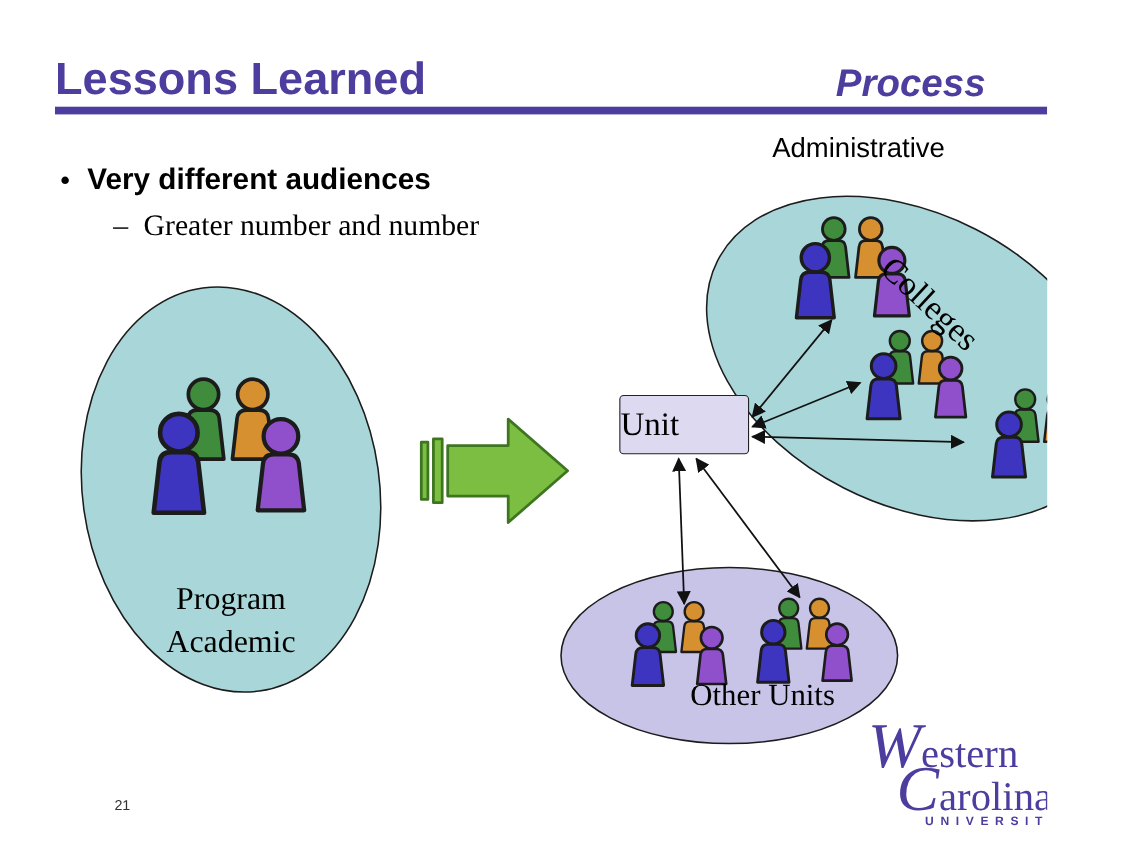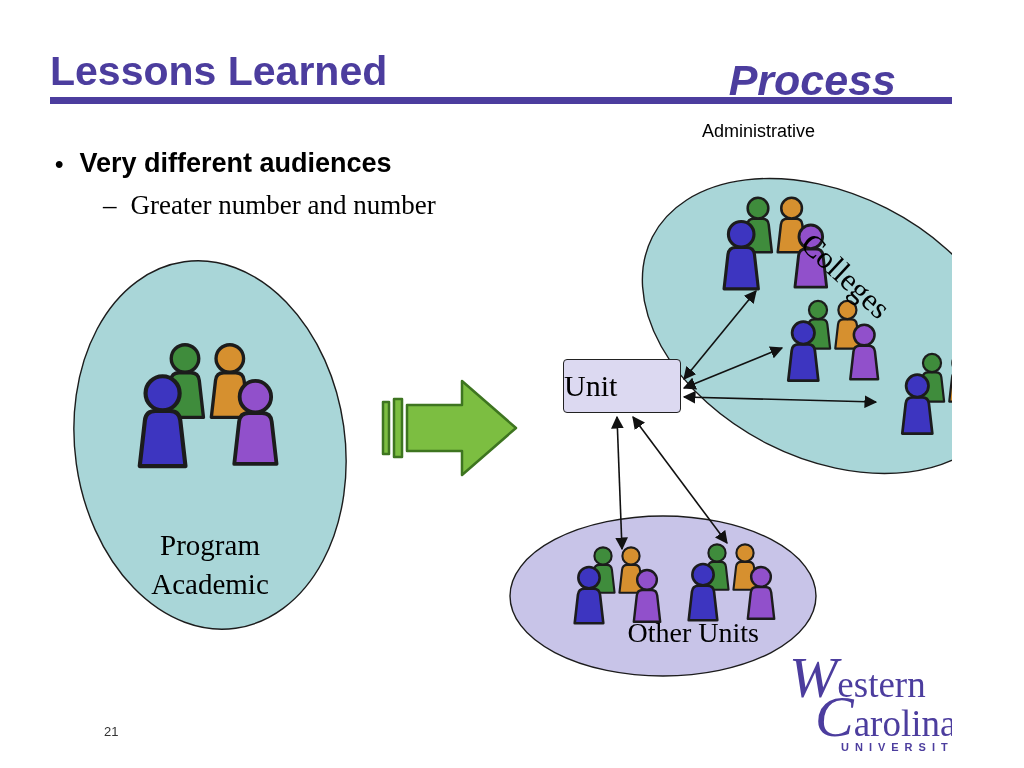--- a/index.html
+++ b/index.html
@@ -7,30 +7,30 @@
   .slide {
     position:relative; width:952px; height:768px; background:#ffffff;
     font-family:"Liberation Sans", sans-serif; overflow:hidden;
   }
   .title {
     position:absolute; left:50px; top:48px;
     font-size:41px; font-weight:bold; color:var(--accent-purple,#4C3D9E);
   }
   .corner {
     position:absolute; right:56px; top:56px;
-    font-size:43px; font-weight:bold; font-style:italic;
+    font-size:35px; font-weight:bold; font-style:italic;
     color:var(--accent-purple,#4C3D9E);
   }
   .rule {
     position:absolute; left:50px; right:0; top:97px; height:7px;
     background:var(--accent-purple,#4C3D9E);
   }
   .admin-label {
     position:absolute; left:702px; top:121px;
-    font-size:18px; color:#000;
+    font-size:25px; color:#000;
   }
   .bullet-row {
     position:absolute; left:55px; top:148px;
     font-size:27px; font-weight:bold; color:#000;
     display:flex; align-items:baseline;
   }
   .bullet-glyph { font-size:24px; margin-right:16px; }
   .sub-row {
     position:absolute; left:103px; top:190px;
     font-family:"Liberation Serif", serif; font-size:27px; color:#000;

